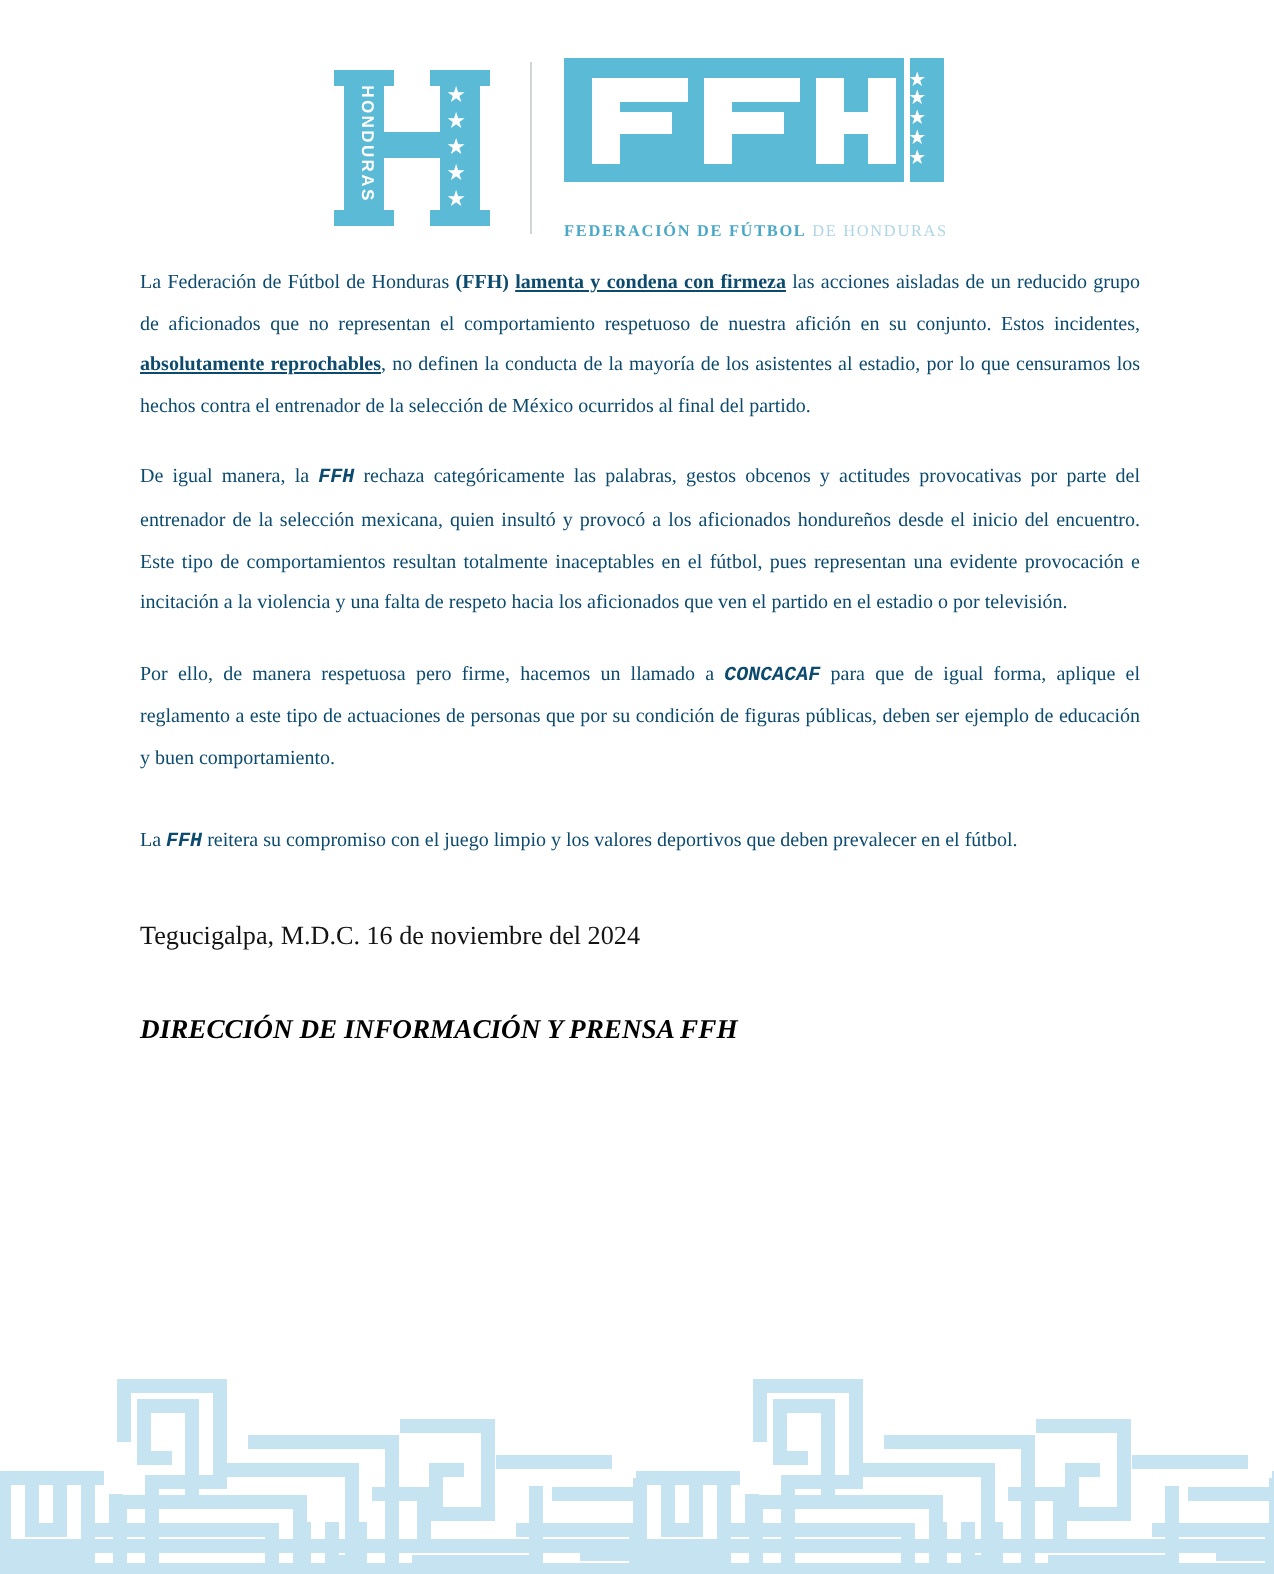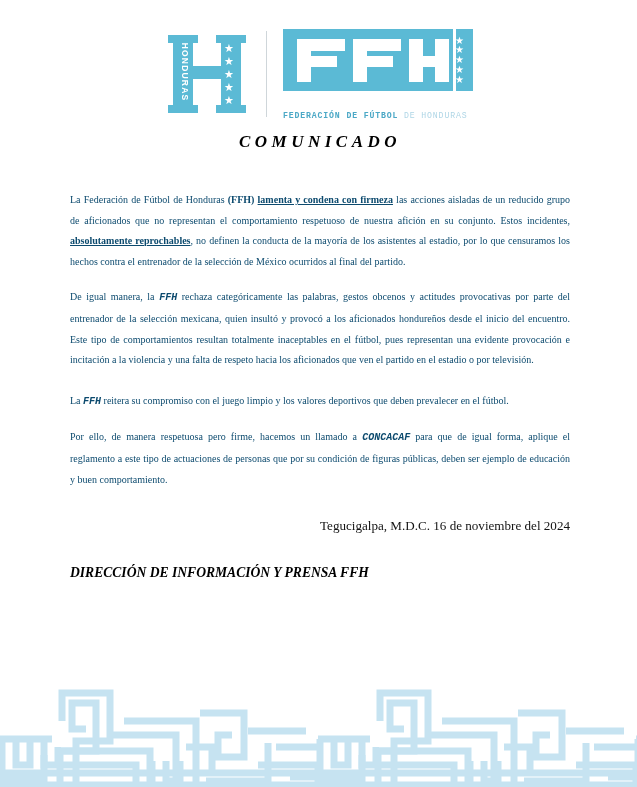--- a/index.html
+++ b/index.html
@@ -95,21 +95,21 @@
     height: 48px;
     display: flex;
     flex-direction: column;
     justify-content: space-between;
     align-items: center;
     pointer-events: none;
   }
   .ffh-stars .star { color: #ffffff; font-size: 10px; line-height: 9px; }
   .ffh-tagline {
     margin-top: 20px;
-    font-family: Liberation Mono, monospace;
+    font-family: Liberation Serif, serif;
     font-size: 8.2px;
     letter-spacing: 0.85px;
     white-space: nowrap;
   }
   .ffh-tagline .t-strong { font-weight: 700; color: #4BA8C6; }
   .ffh-tagline .t-light  { font-weight: 400; color: #AFD6E6; }
 
   
   .doc {
     position: absolute;
@@ -133,21 +133,21 @@
     line-height: 20.6px;
     margin: 0 0 15px 0;
     color: #0c4a6e;
   }
   p.para.gap-top { margin-top: 20px; }
   .bu { font-weight: 700; text-decoration: underline; }
   .bi { font-weight: 700; font-style: italic; font-family: Liberation Mono, monospace; }
   .b  { font-weight: 700; }
 
   .place-date {
-    text-align: right;
+    text-align: left;
     font-size: 13.1px;
     line-height: 20px;
     margin: 26px 0 0 0;
     color: #131313;
   }
   .sign-off {
     text-align: left;
     font-size: 13.6px;
     font-weight: 700;
     font-style: italic;
@@ -223,36 +223,35 @@
       <div class="ffh-tagline">
         <span class="t-strong">FEDERACIÓN DE FÚTBOL</span><span class="t-light"> DE HONDURAS</span>
       </div>
     </div>
 
   </div>
 </header>
 
 <main class="doc">
 
-  <h1 class="doc-title">COMUNICADO</h1>
 
   <p class="para">
     <span>La Federación de Fútbol de Honduras </span><span class="b">(FFH)</span><span> </span><span class="bu">lamenta y condena con firmeza</span><span> las acciones aisladas de un reducido grupo de aficionados que no representan el comportamiento respetuoso de nuestra afición en su conjunto. Estos incidentes, </span><span class="bu">absolutamente reprochables</span><span>, no definen la conducta de la mayoría de los asistentes al estadio, por lo que censuramos los hechos contra el entrenador de la selección de México ocurridos al final del partido.</span>
   </p>
 
   <p class="para">
     <span>De igual manera, la </span><span class="bi">FFH</span><span> rechaza categóricamente las palabras, gestos obcenos  y actitudes provocativas por parte del entrenador de la selección mexicana, quien insultó y provocó a los aficionados hondureños desde el inicio del encuentro. Este tipo de comportamientos resultan totalmente inaceptables en el fútbol, pues representan una evidente provocación e incitación a la violencia y una falta de respeto hacia los aficionados que ven el partido en el estadio o por televisión.</span>
   </p>
 
+  <p class="para">
+    <span>Por ello, de manera respetuosa pero firme, hacemos un llamado a </span><span class="bi">CONCACAF</span><span> para que de igual forma, aplique el reglamento a este tipo de actuaciones de personas que por su condición de figuras públicas, deben ser ejemplo de educación y buen comportamiento.</span>
+  </p>
+
   <p class="para gap-top">
     <span>La </span><span class="bi">FFH</span><span> reitera su compromiso con el juego limpio y los valores deportivos que deben prevalecer en el fútbol.</span>
-  </p>
-
-  <p class="para">
-    <span>Por ello, de manera respetuosa pero firme, hacemos un llamado a </span><span class="bi">CONCACAF</span><span> para que de igual forma, aplique el reglamento a este tipo de actuaciones de personas que por su condición de figuras públicas, deben ser ejemplo de educación y buen comportamiento.</span>
   </p>
 
   <p class="place-date">Tegucigalpa, M.D.C. 16 de noviembre del 2024</p>
 
   <p class="sign-off">DIRECCIÓN DE INFORMACIÓN Y PRENSA FFH</p>
 
 </main>
 
 <div class="footer-pattern">
   <svg width="637" height="110" viewBox="0 0 637 110" aria-hidden="true">

